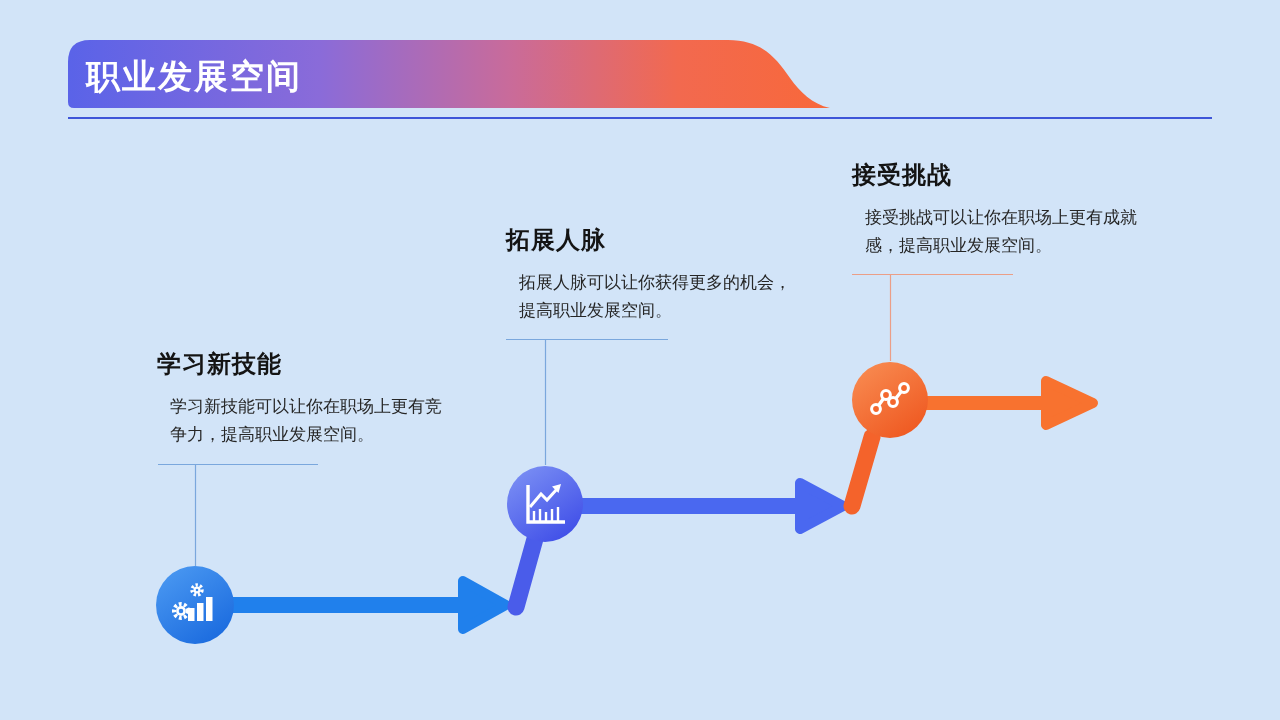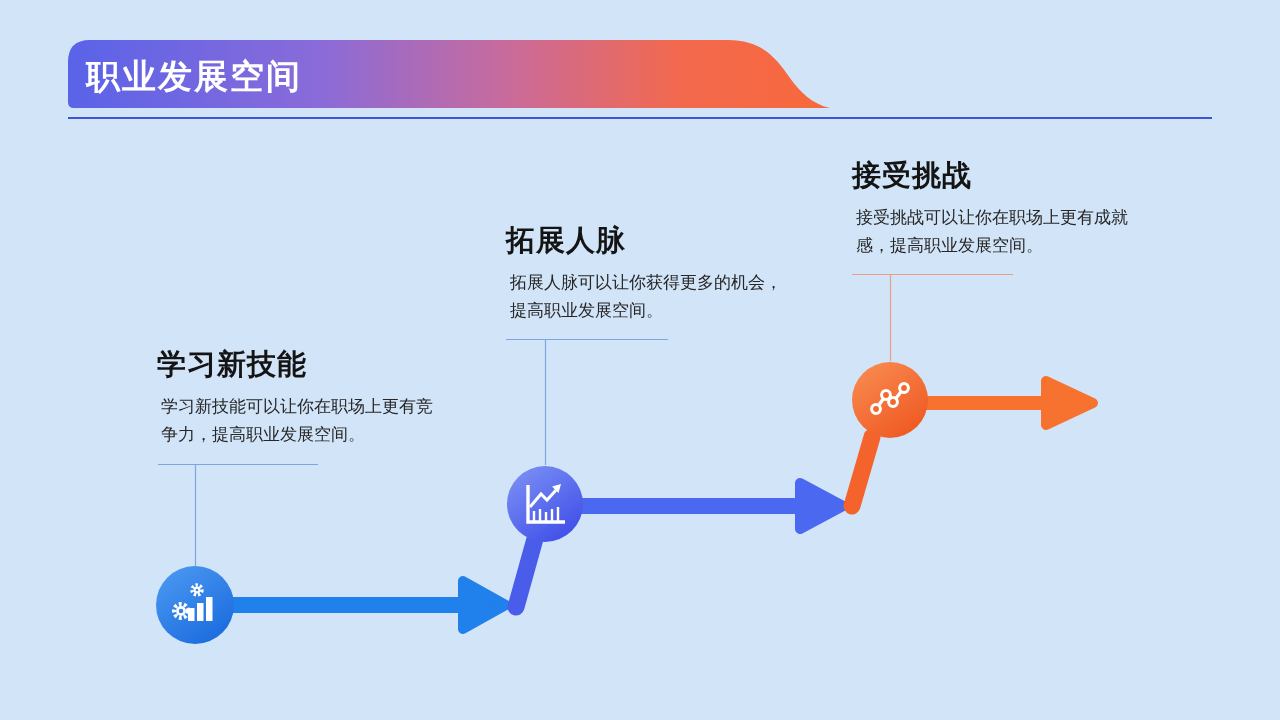--- a/index.html
+++ b/index.html
@@ -22,25 +22,25 @@
     position:absolute;left:68px;top:117px;width:1144px;height:2px;
     background:#3e55d8;
   }
 
   
   .stairs-svg{position:absolute;left:0;top:0;}
 
   
   .step-block{position:absolute;width:300px;}
   .step-block h3{
-    margin:0 0 15px 0;font-size:29px;line-height:28px;
+    margin:0 0 15px 0;font-size:24px;line-height:28px;
     font-weight:800;color:#141414;letter-spacing:1px;
   }
   .step-block p{
-    margin:4px;width:288px;font-size:17px;line-height:28px;
+    margin:13px;width:288px;font-size:17px;line-height:28px;
     color:#262626;word-break:break-all;
   }
   .step-1{left:157px;top:350px;}
   .step-2{left:506px;top:226px;}
   .step-3{left:852px;top:161px;}
 </style>
 </head>
 <body>
 
 <div class="slide">

